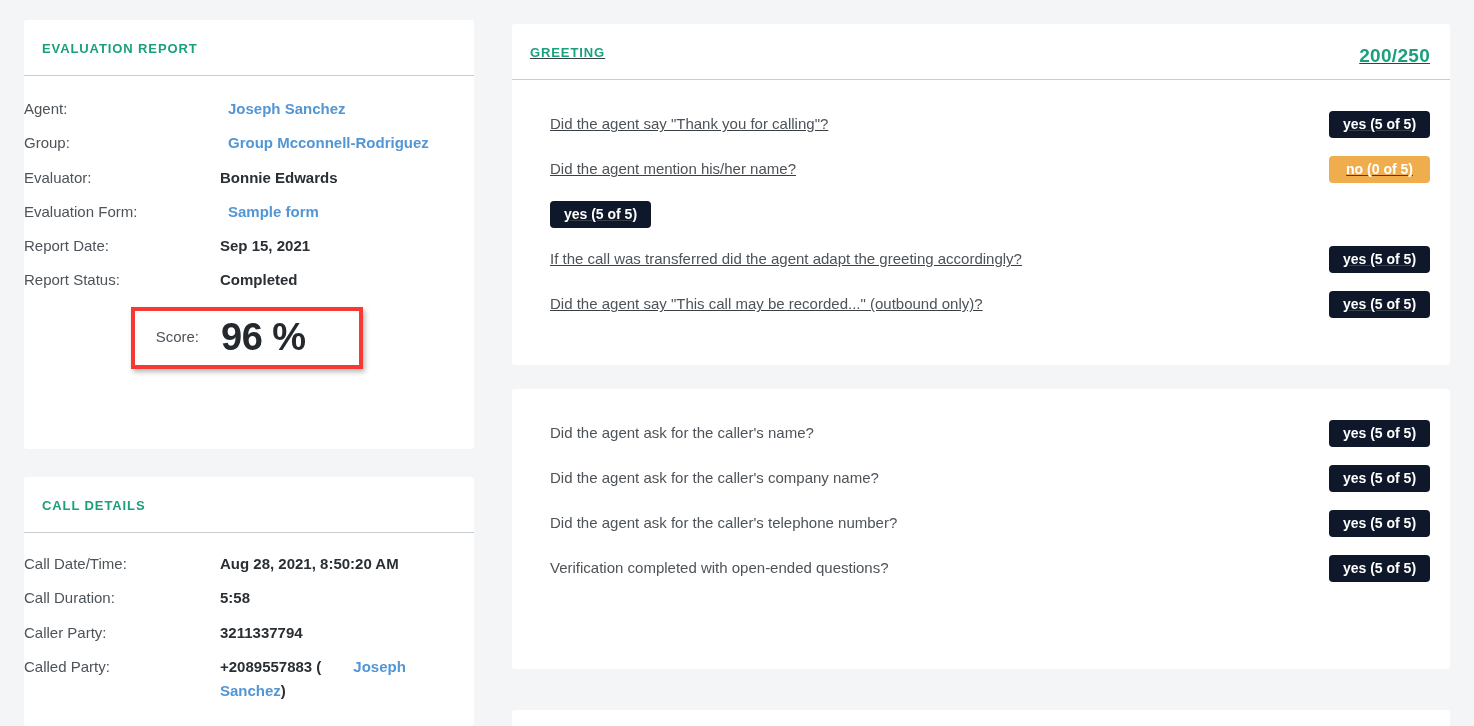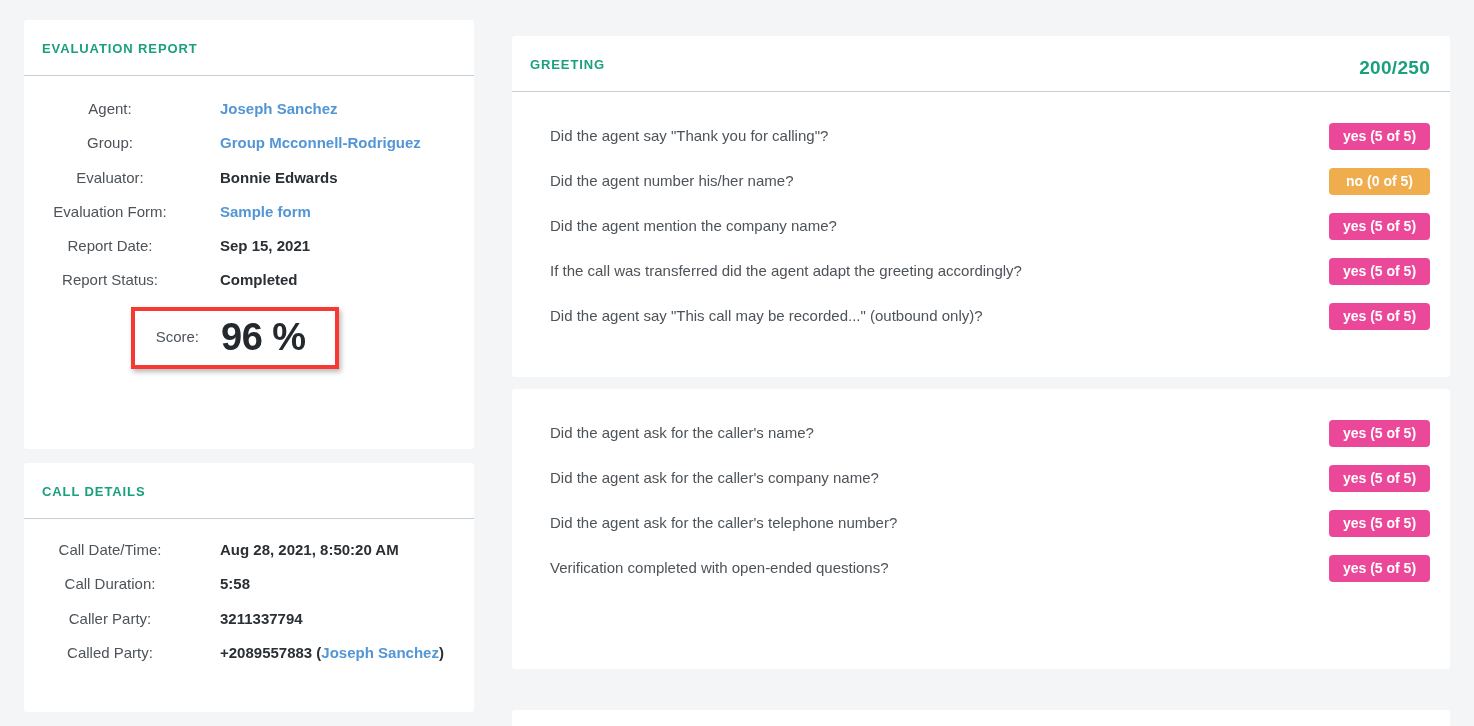--- a/index.html
+++ b/index.html
@@ -81,48 +81,49 @@
 
   .detail-row {
     display: flex;
     align-items: baseline;
     padding: 5px 0;
   }
 
   .detail-label {
     width: 172px;
     flex: 0 0 172px;
-    text-align: center;
+    text-align: left;
     font-size: 15px;
     color: #4d5358;
     white-space: nowrap;
   }
 
   .detail-value {
     margin-left: 24px;
     font-size: 15px;
     font-weight: bold;
     color: #2a2f34;
     line-height: 1.62;
   }
 
   .detail-value.link,
   .detail-value .link {
     color: #5296d5;
     font-weight: bold;
     cursor: pointer;
+    margin-left: 32px;
   }
 
   .detail-value .plain { color: #2a2f34; font-weight: bold; }
 
   
   #score-row {
     position: relative;
     margin: 9px 0 0 107px;
-    width: 208px;
+    width: 232px;
     display: flex;
     align-items: center;
     border: 4px solid #f63a33;
     background: #ffffff;
     box-shadow: 2px 3px 5px rgba(0,0,0,0.28);
     padding: 7px 0 9px 0;
   }
 
   #score-row .detail-label {
     width: 64px;
@@ -135,35 +136,36 @@
     font-size: 38px;
     font-weight: bold;
     color: #24292e;
     letter-spacing: -0.5px;
     line-height: 1;
   }
 
   
   #call-details-card {
     left: 24px;
-    top: 463px;
+    top: 477px;
     width: 450px;
     height: 249px;
   }
 
   #call-details-card .detail-list { padding-top: 14px; }
 
   #call-details-card .detail-value { max-width: 226px; }
 
   
   #greeting-card {
     left: 512px;
-    top: 36px;
+    top: 24px;
     width: 938px;
     height: 341px;
+    text-decoration: underline;
   }
 
   #verification-card {
     left: 512px;
     top: 389px;
     width: 938px;
     height: 280px;
   }
 
   #next-card {
@@ -198,21 +200,21 @@
     text-align: center;
     padding: 5px 9px 6px 9px;
     border-radius: 4px;
     font-size: 14px;
     font-weight: bold;
     color: #ffffff;
     white-space: nowrap;
     cursor: pointer;
   }
 
-  .badge.yes { background: #ec4899; }
+  .badge.yes { background: #0f172a; }
   .badge.no  { background: #efad4e; margin-left: 35px; }
 </style>
 </head>
 <body>
 
 <div class="page">
 
   <div class="card" id="evaluation-report-card">
     <div class="card-head">
       <span class="card-title">EVALUATION REPORT</span>
@@ -292,26 +294,25 @@
       <span class="card-score">200/250</span>
     </div>
     <div class="question-list">
 
       <div class="question-row">
         <span class="question-text">Did the agent say "Thank you for calling"?</span>
         <span class="badge yes">yes (5 of 5)</span>
       </div>
 
       <div class="question-row">
-        <span class="question-text">Did the agent number his/her name?</span>
+        <span class="question-text">Did the agent mention his/her name?</span>
         <span class="badge no">no (0 of 5)</span>
       </div>
 
       <div class="question-row">
-        <span class="question-text">Did the agent mention the company name?</span>
         <span class="badge yes">yes (5 of 5)</span>
       </div>
 
       <div class="question-row">
         <span class="question-text">If the call was transferred did the agent adapt the greeting accordingly?</span>
         <span class="badge yes">yes (5 of 5)</span>
       </div>
 
       <div class="question-row">
         <span class="question-text">Did the agent say "This call may be recorded..." (outbound only)?</span>

